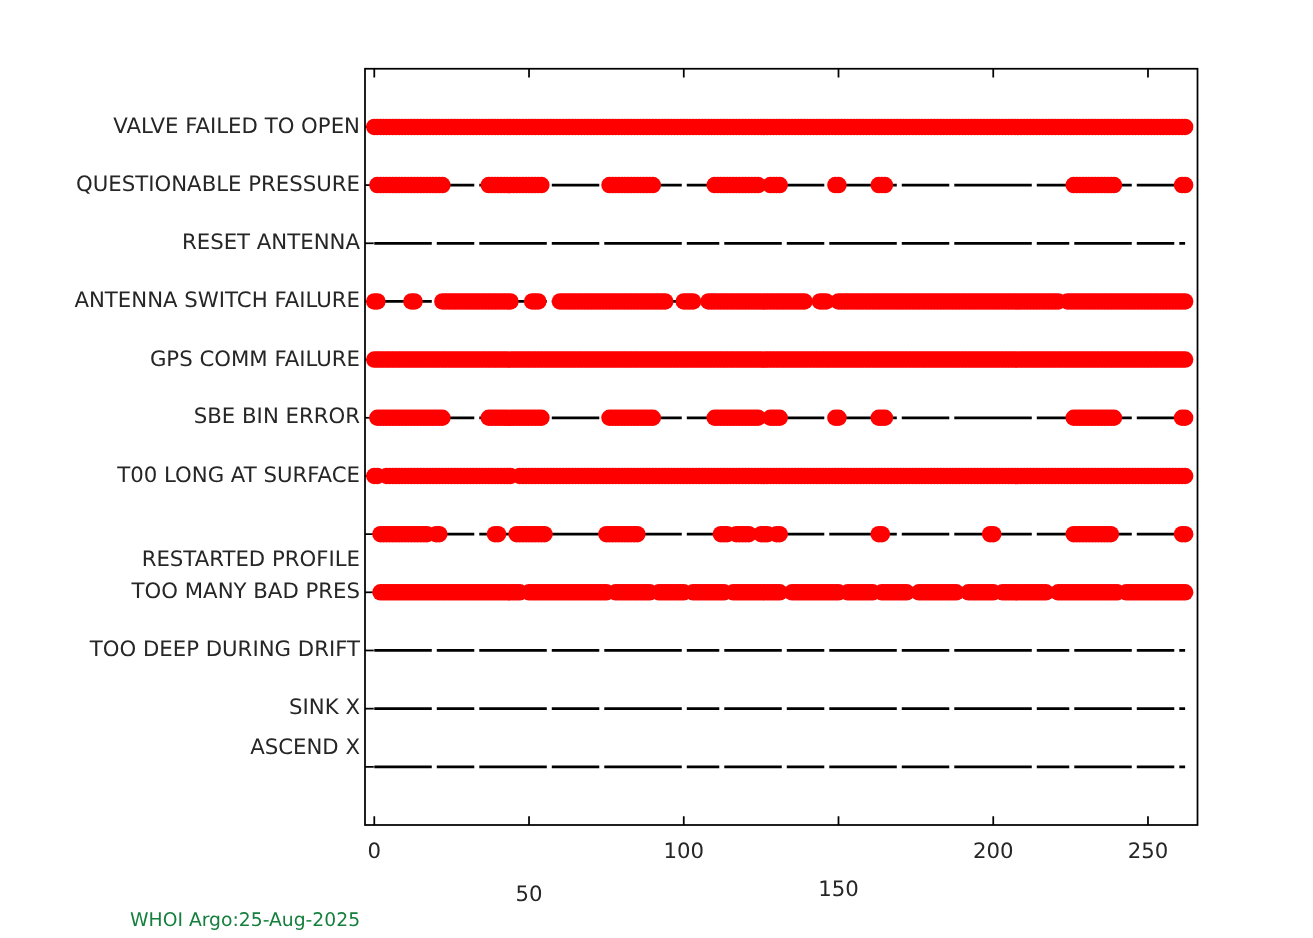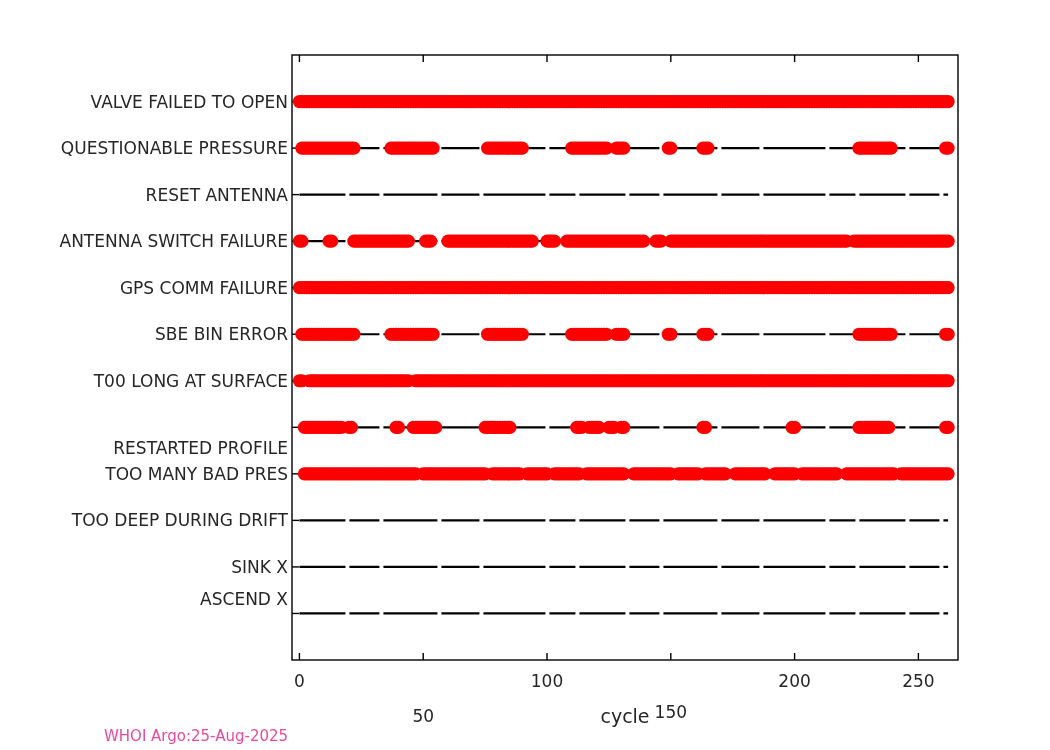--- a/index.html
+++ b/index.html
@@ -56,21 +56,21 @@
     top: 705px;
     text-align: center;
     font-size: 19px;
     color: #262626;
   }
   .footer-note {
     position: absolute;
     left: 104px;
     top: 727px;
     font-size: 15px;
-    color: #ec4899;
+    color: #15803d;
     white-space: nowrap;
   }
   svg.plot {
     position: absolute;
     left: 0; top: 0;
   }
 </style>
 </head>
 <body>
 
@@ -1671,16 +1671,15 @@
     </div>
   <div id="xlabels">
       <div class="xtick-label" style="left: 299.428px; top: 673px;">0</div>
       <div class="xtick-label" style="left: 423.219px; top: 708px;">50</div>
       <div class="xtick-label" style="left: 547.011px; top: 673px;">100</div>
       <div class="xtick-label" style="left: 670.803px; top: 704px;">150</div>
       <div class="xtick-label" style="left: 794.595px; top: 673px;">200</div>
       <div class="xtick-label" style="left: 918.387px; top: 673px;">250</div>
     </div>
 
-  <div class="xaxis-title">cycle</div>
   <div class="footer-note">WHOI Argo:25-Aug-2025</div>
 
 </div>
 
 </body></html>

